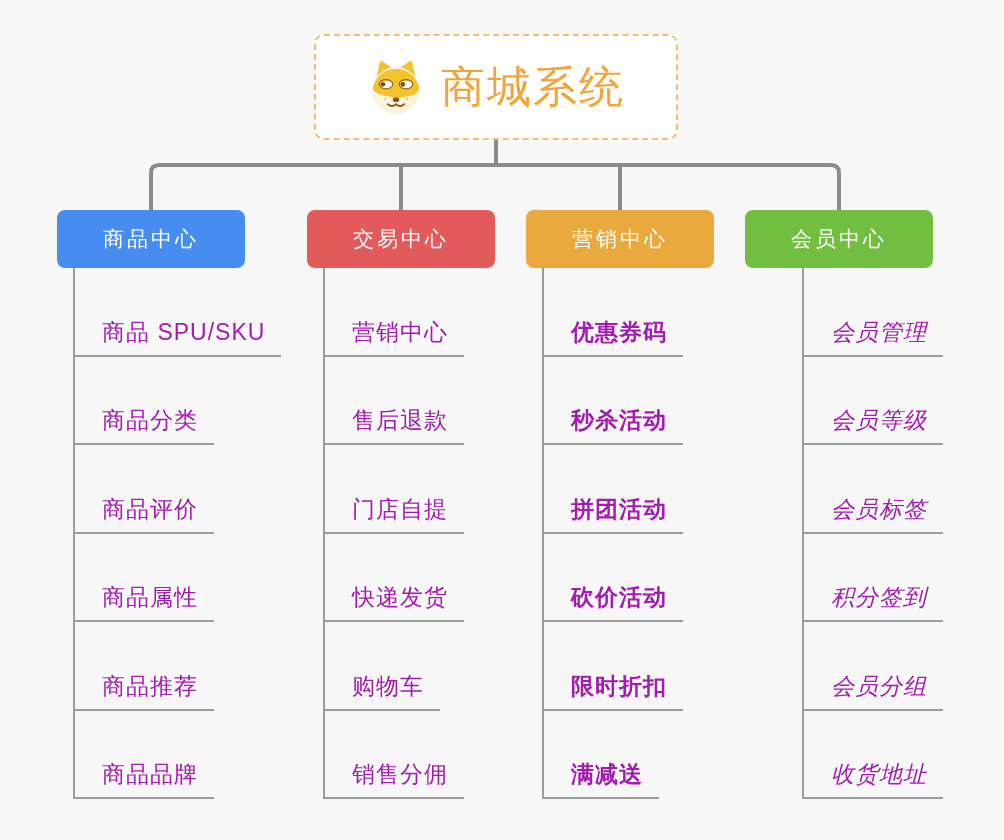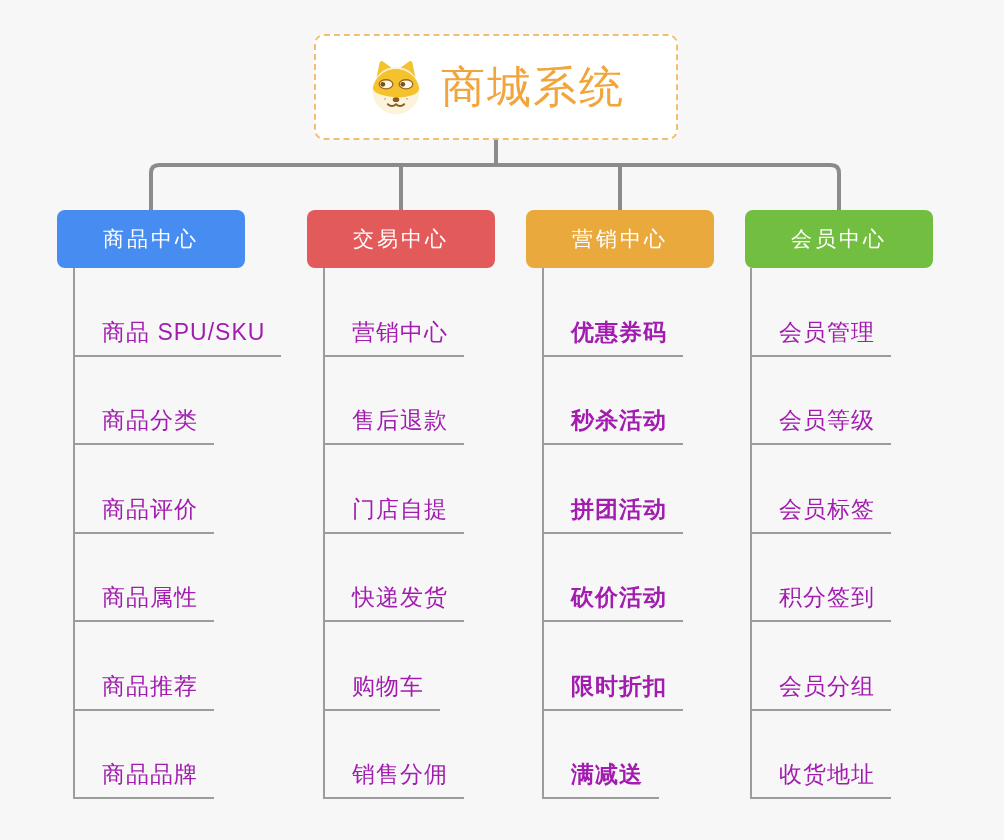--- a/index.html
+++ b/index.html
@@ -42,21 +42,21 @@
   .branch-green {left:745px; background:#72be41;}
 
   
   .leaf-column{
     position:absolute;top:268px;
     border-left:2px solid #9c9c9c;
   }
   .col-1{left:73px;}
   .col-2{left:323px;}
   .col-3{left:542px;font-weight:bold;}
-  .col-4{left:750px;}
+  .col-4{left:802px;font-style:italic;}
   .leaf-row{
     height:88.5px;
     display:flex;align-items:flex-end;
   }
   .leaf{
     width:max-content;
     border-bottom:2px solid #9c9c9c;
     padding:0 16px 7px 27px;
     font-size:23px;color:#a21caf;letter-spacing:1px;white-space:nowrap;
   }

